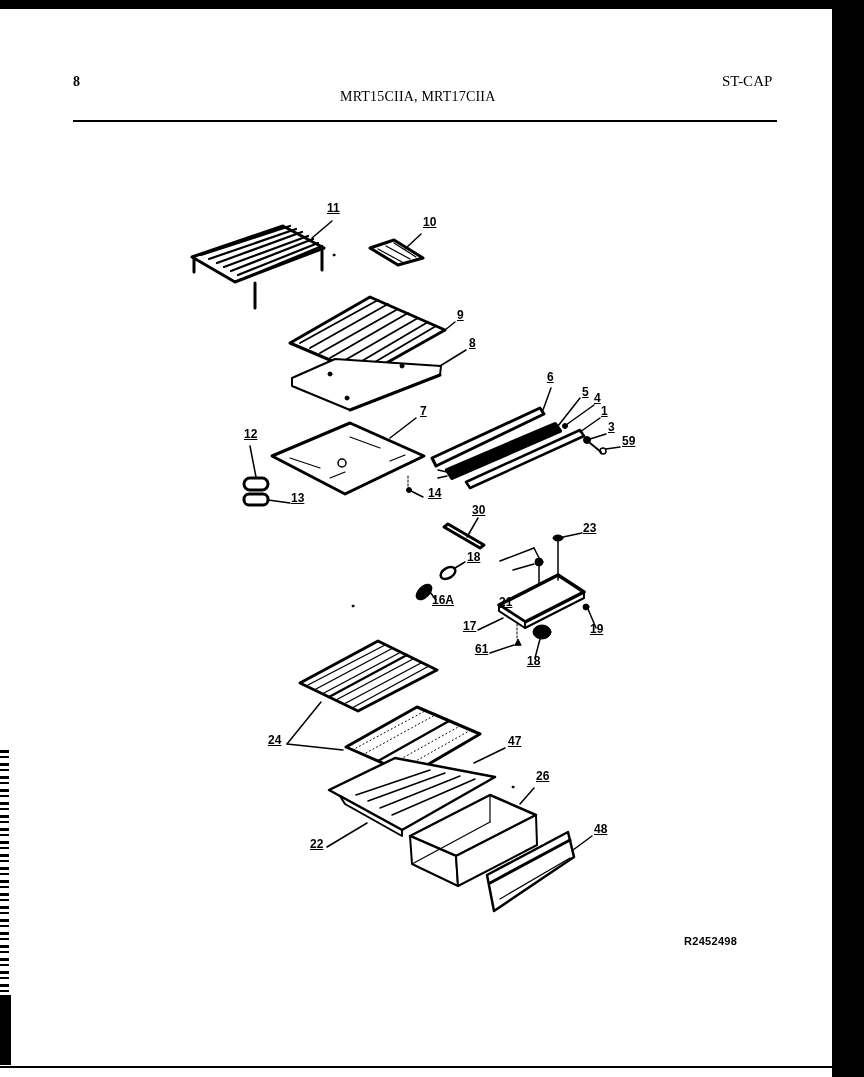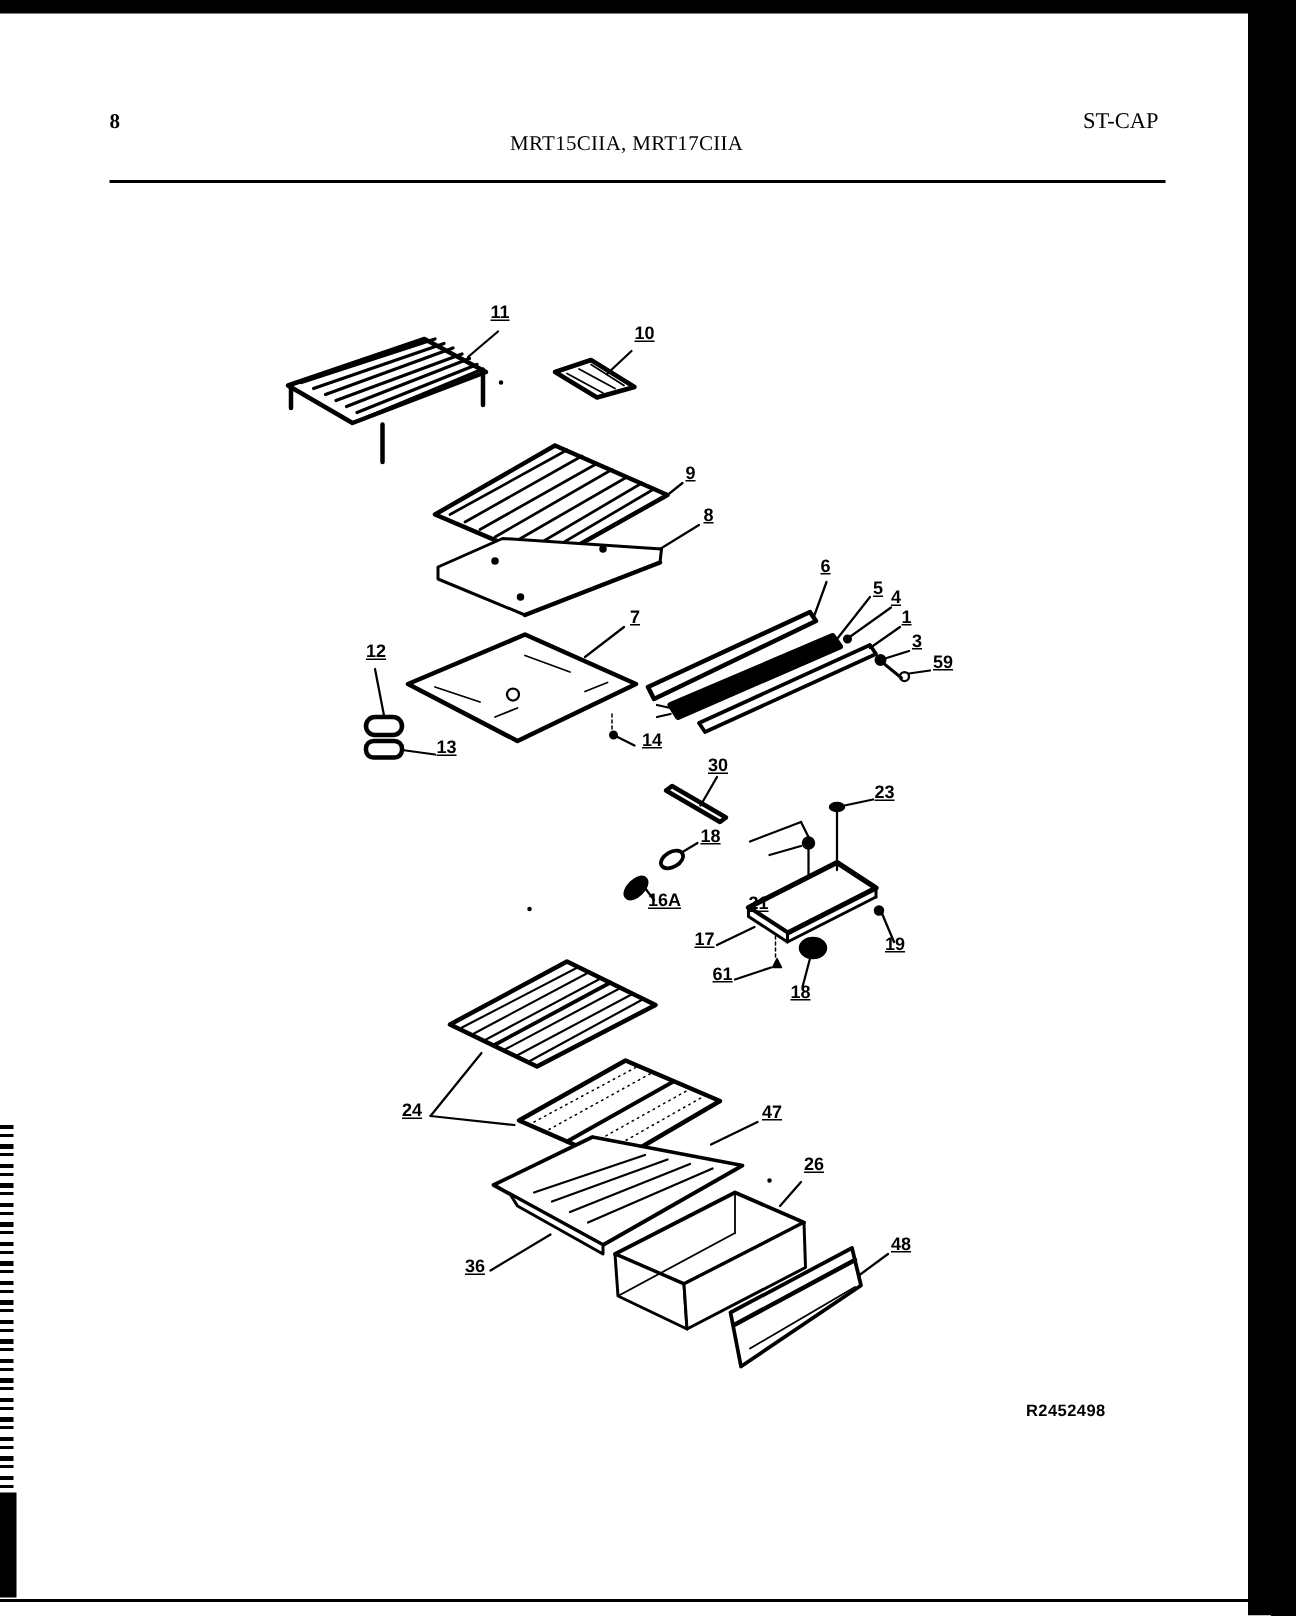--- a/index.html
+++ b/index.html
@@ -275,17 +275,17 @@
     <div class="callout" style="left: 499px; top: 560px; margin-top: 36px;">21</div>
     <div class="callout" style="left: 432px; top: 594px;">16A</div>
     <div class="callout" style="left: 463px; top: 620px;">17</div>
     <div class="callout" style="left: 590px; top: 623px;">19</div>
     <div class="callout" style="left: 475px; top: 643px;">61</div>
     <div class="callout" style="left: 527px; top: 655px;">18</div>
     <div class="callout" style="left: 268px; top: 734px; text-align: right;">24</div>
     <div class="callout" style="left: 508px; top: 735px;">47</div>
     <div class="callout" style="left: 536px; top: 770px;">26</div>
     <div class="callout" style="left: 594px; top: 823px;">48</div>
-    <div class="callout" style="left: 310px; top: 838px;">36</div>
+    <div class="callout" style="left: 310px; top: 838px;">22</div>
   </div>
 
 <div class="ref">R2452498</div>
 <div class="footer-page">A8</div>
 
 </body></html>

